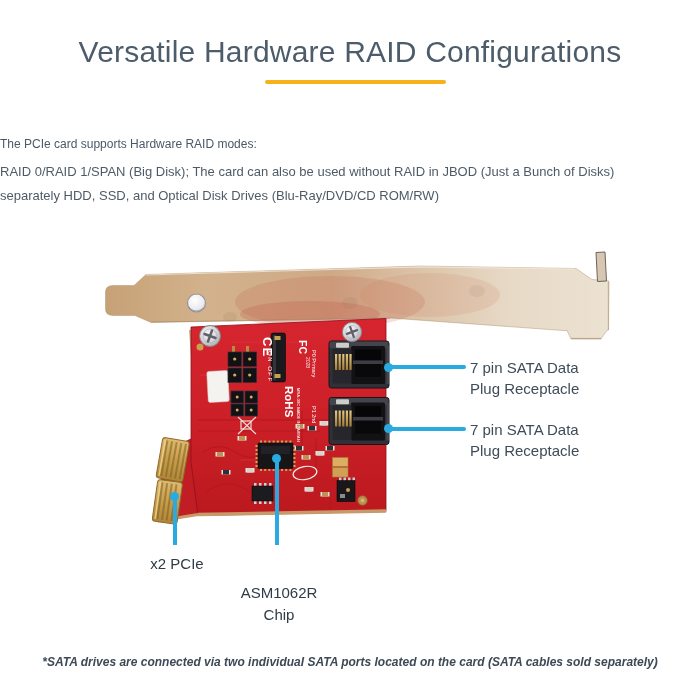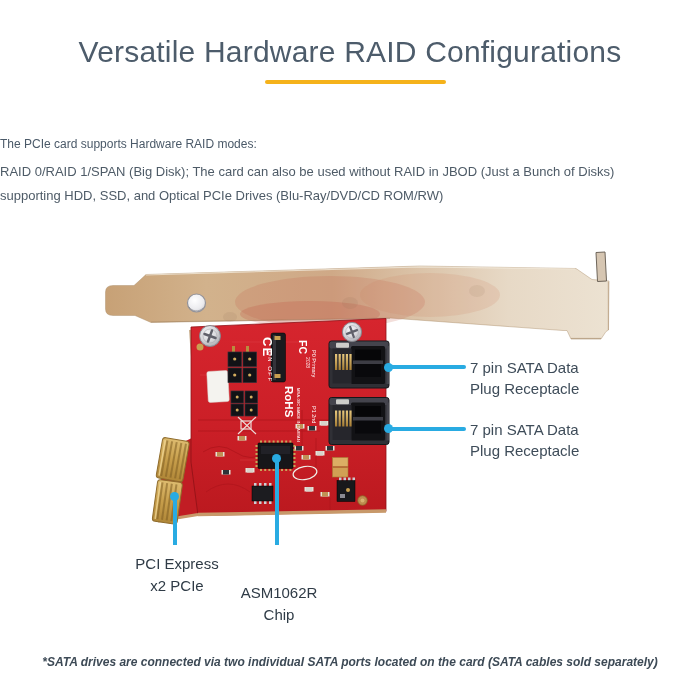--- a/index.html
+++ b/index.html
@@ -38,21 +38,21 @@
 </head>
 <body>
 
 <div class="canvas">
 
   <div class="title">Versatile Hardware RAID Configurations</div>
   <div class="divider"></div>
   <div class="subtitle">The PCIe card supports Hardware RAID modes:</div>
   <div class="body-text">
     <div>RAID 0/RAID 1/SPAN (Big Disk); The card can also be used without RAID in JBOD (Just a Bunch of Disks)</div>
-    <div>supporting HDD, SSD, and Optical PCIe Drives (Blu-Ray/DVD/CD ROM/RW)</div>
+    <div>separately HDD, SSD, and Optical Disk Drives (Blu-Ray/DVD/CD ROM/RW)</div>
   </div>
 
   <svg class="figure-svg" viewBox="0 0 700 700">
     <defs>
       <linearGradient id="gBr" x1="0" y1="0" x2="1" y2="0">
         <stop offset="0" stop-color="#c7a176"></stop>
         <stop offset=".2" stop-color="#d2b28c"></stop>
         <stop offset=".45" stop-color="#cfa987"></stop>
         <stop offset=".62" stop-color="#dbc3a8"></stop>
         <stop offset=".8" stop-color="#e7d9c6"></stop>
@@ -353,21 +353,20 @@
 
   <div class="callout-label co-sata1">
     <div>7 pin SATA Data</div>
     <div>Plug Receptacle</div>
   </div>
   <div class="callout-label co-sata2">
     <div>7 pin SATA Data</div>
     <div>Plug Receptacle</div>
   </div>
   <div class="callout-label-b co-pci">
-    <div>PCI Express</div>
     <div>x2 PCIe</div>
   </div>
   <div class="callout-label-b co-chip">
     <div>ASM1062R</div>
     <div>Chip</div>
   </div>
 
   <div class="footer">*SATA drives are connected via two individual SATA ports located on the card (SATA cables sold separately)</div>
 </div>
 

